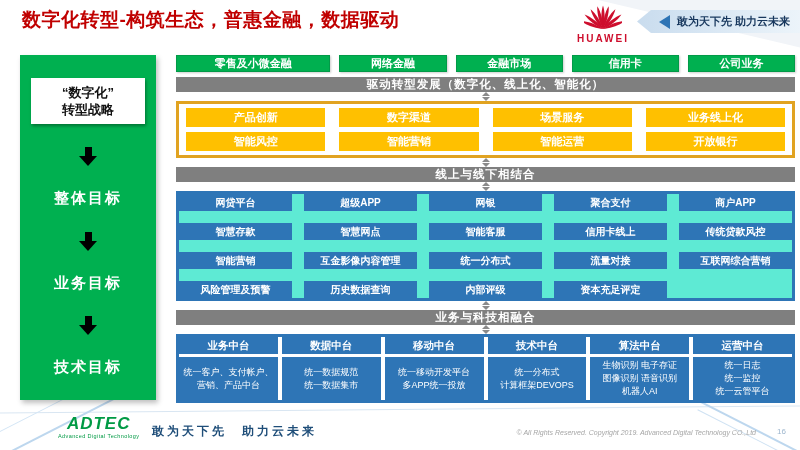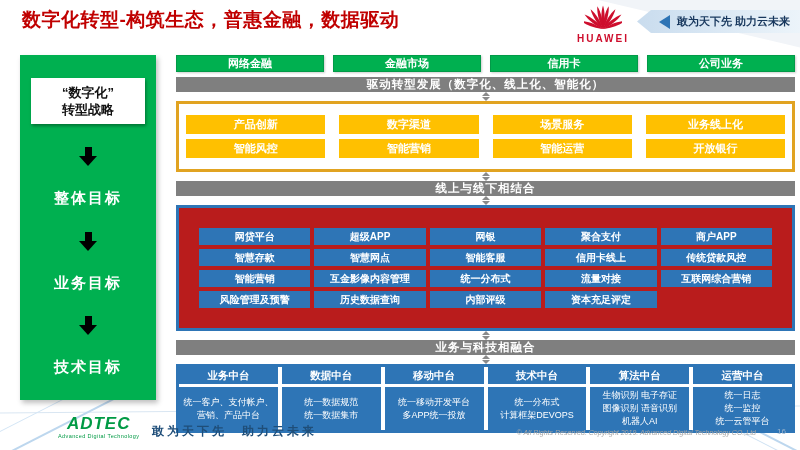--- a/index.html
+++ b/index.html
@@ -28,25 +28,25 @@
   .toprow{display:flex;gap:9px;height:22px}
   .btn-green{flex:1;background:#00B050;color:#fff;font-weight:bold;font-size:11px;display:flex;align-items:center;justify-content:center;border:1px solid #029a48;box-shadow:1px 1px 2px rgba(0,0,0,.2);white-space:nowrap}
   .btn-green.wide{flex:1.45}
   .graybar{height:17px;background:#7F7F7F;color:#fff;font-weight:bold;font-size:11.5px;display:flex;align-items:center;justify-content:center;letter-spacing:1px}
   .mt5{margin-top:5px}
   .connector{height:9px;display:flex;align-items:center;justify-content:center}
   .varrows{position:relative;width:10px;height:9px}
   .varrows:before{content:"";position:absolute;left:1px;top:0;border-left:4px solid transparent;border-right:4px solid transparent;border-bottom:4px solid #8a8a8a}
   .varrows:after{content:"";position:absolute;left:1px;bottom:0;border-left:4px solid transparent;border-right:4px solid transparent;border-top:4px solid #8a8a8a}
 
-  .yellow-wrap{border:3px solid #E1A321;background:#fff;padding:11px 7px;display:flex;flex-direction:column;gap:5px}
+  .yellow-wrap{border:3px solid #E1A321;background:#fff;padding:4px 7px;display:flex;flex-direction:column;gap:5px}
   .yrow{display:flex;gap:14px;height:19px}
   .btn-yellow{flex:1;background:#FFC000;color:#fff;font-weight:bold;font-size:11px;display:flex;align-items:center;justify-content:center;white-space:nowrap}
 
-  .blue-wrap{border:3px solid #2E75B6;background:#b91c1c;padding:20px;display:grid;grid-template-columns:repeat(5,1fr);gap:4px}
+  .blue-wrap{border:3px solid #2E75B6;background:#5eead4;padding:0;display:grid;grid-template-columns:repeat(5,1fr);gap:12px}
   .btn-blue{background:#2E75B6;color:#fff;font-weight:bold;font-size:10px;display:flex;align-items:center;justify-content:center;height:17px;white-space:nowrap;overflow:hidden}
 
   .plat-wrap{border:3px solid #2E75B6;background:#fff;display:grid;grid-template-columns:repeat(6,1fr);gap:4px;flex:1}
   .plat{display:flex;flex-direction:column;gap:3px;min-height:0}
   .plat-h{background:#2E75B6;color:#fff;font-weight:bold;font-size:10.5px;display:flex;align-items:center;justify-content:center;height:17px;white-space:nowrap}
   .plat-b{background:#2E75B6;color:#fff;font-size:9px;flex:1;display:flex;align-items:center;justify-content:center;text-align:center;white-space:pre-line;line-height:1.45;padding:2px}
 
   
   .footer-line{position:absolute;left:0;top:409px;width:800px;height:1px;background:#D9E6F2;transform:rotate(-.5deg)}
   .deco{position:absolute;background:#BDD7EE}
@@ -106,20 +106,21 @@
   <div class="black-arrow">
       <div class="stem"></div>
       <div class="head"></div>
     </div>
   <div class="goal">技术目标</div>
 </div>
 
 <div class="main">
 
   <div class="toprow">
+    <span class="btn-green wide">零售及小微金融</span>
     <span class="btn-green">网络金融</span>
     <span class="btn-green">金融市场</span>
     <span class="btn-green">信用卡</span>
     <span class="btn-green">公司业务</span>
   </div>
 
   <div class="graybar mt5">驱动转型发展（数字化、线上化、智能化）</div>
 
   <div class="connector">
       <span class="varrows"></span>

